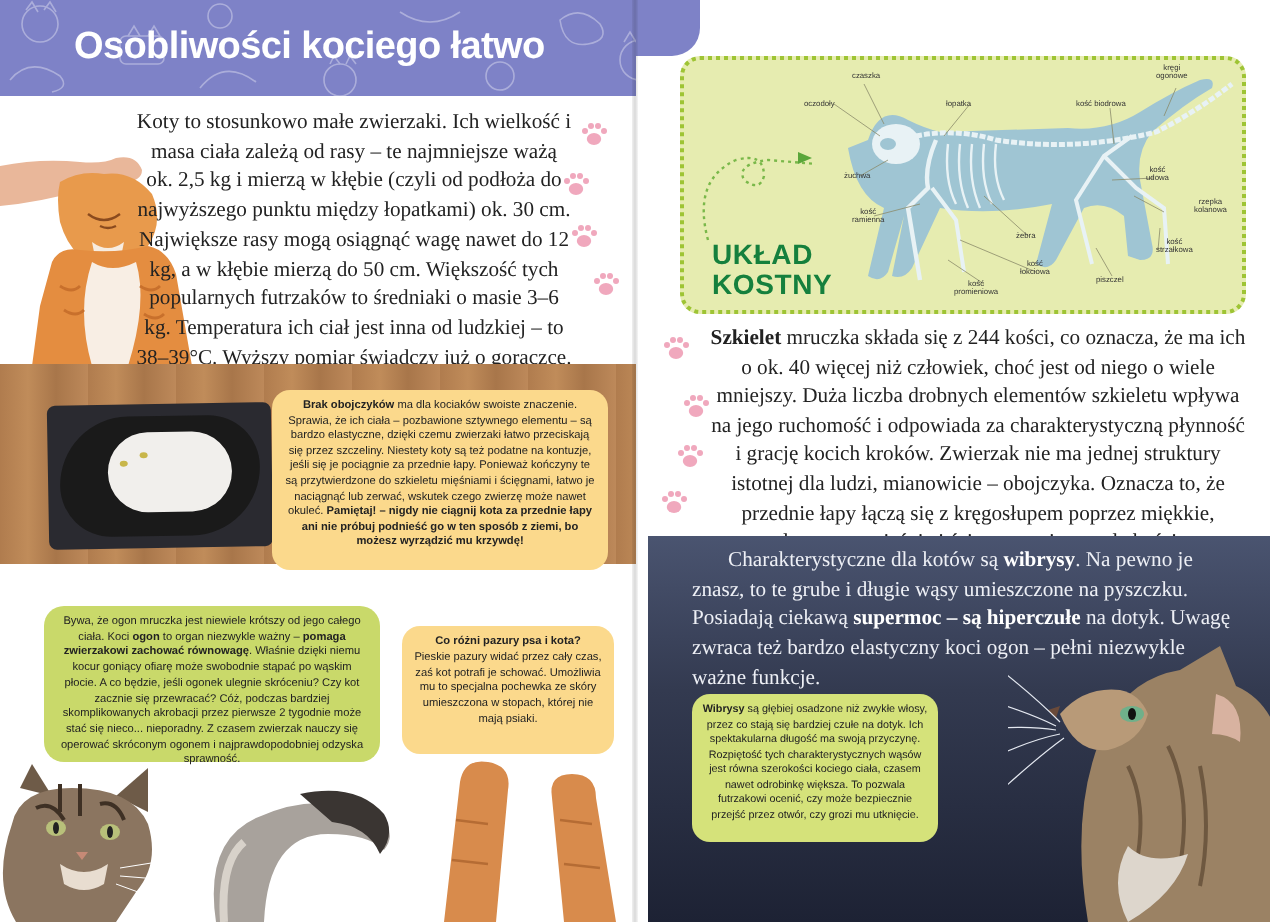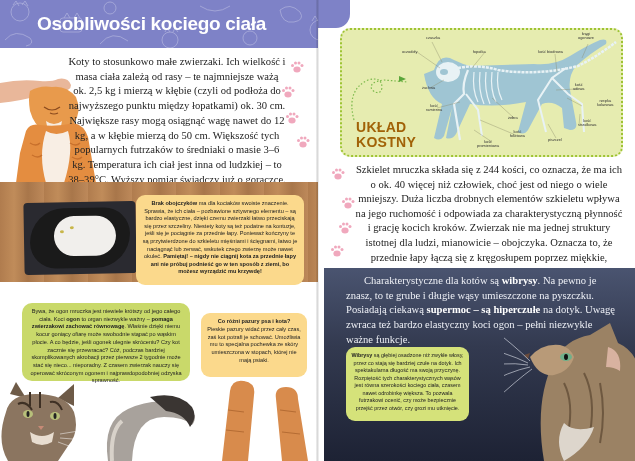--- a/index.html
+++ b/index.html
@@ -40,26 +40,26 @@
   .info-orange b { font-weight: bold; }
 
   .tabby-cat { position: absolute; left: 0; top: 382px; width: 85px; height: 79px; }
   .tail-photo { position: absolute; left: 100px; top: 393px; width: 100px; height: 68px; }
   .legs-photo { position: absolute; left: 204px; top: 380px; width: 112px; height: 81px; }
 
   
   .header-corner { position: absolute; left: 318px; top: 0; width: 32px; height: 28px; background: #7e82c7; border-bottom-right-radius: 14px; }
 
   .skeleton-panel { position: absolute; left: 340px; top: 28px; width: 283px; height: 129px; background: #e6ecb0; border: 2px dotted #9ec434; border-radius: 10px; }
-  .skeleton-title { position: absolute; left: 14px; top: 90px; font-family: "Liberation Sans", sans-serif; font-weight: bold; font-size: 14px; line-height: 15px; color: #a16207; letter-spacing: 0.3px; }
+  .skeleton-title { position: absolute; left: 14px; top: 90px; font-family: "Liberation Sans", sans-serif; font-weight: bold; font-size: 14px; line-height: 15px; color: #15803d; letter-spacing: 0.3px; }
   .skeleton-svg { position: absolute; left: 0; top: 0; }
   .bone-label { position: absolute; font-family: "Liberation Sans", sans-serif; font-size: 3.9px; line-height: 4.4px; color: #333; text-align: center; white-space: nowrap; }
 
   .skeleton-text { position: absolute; left: 355px; top: 163px; width: 268px; font-size: 10.6px; line-height: 14.6px; text-align: center; color: #222; }
-  .skeleton-text b { font-weight: normal; }
+  .skeleton-text b { font-weight: bold; }
 
   .dark-panel { position: absolute; left: 324px; top: 268px; width: 317px; height: 193px; background: linear-gradient(180deg, #4a5470 0%, #333a50 40%, #1d2234 100%); overflow: hidden; }
   .whisker-text { position: absolute; left: 22px; top: 6px; width: 270px; font-size: 10.6px; line-height: 14.7px; color: #eef0f6; text-align: left; }
   .whisker-text .indent { display: inline-block; width: 18px; }
   .whisker-text b { font-weight: bold; color: #fff; }
   .info-lime { position: absolute; left: 22px; top: 79px; width: 123px; height: 74px; background: #d5e27a; border-radius: 9px; padding: 5px 5px; font-family: "Liberation Sans", sans-serif; font-size: 5.4px; line-height: 7.5px; text-align: center; color: #222; }
   .info-lime b { font-weight: bold; }
   .cat-whiskers { position: absolute; left: 180px; top: 55px; width: 137px; height: 138px; }
 </style>
 </head>
@@ -80,21 +80,21 @@
         <circle cx="170" cy="40" r="8"></circle>
           <path d="M165 32 l2 -4 l3 4 M173 32 l2 -4 l3 4"></path>
         <path d="M200 6 q15 10 30 0"></path>
           <circle cx="250" cy="38" r="7"></circle>
         <path d="M280 10 q10 -8 20 2 q5 8 -6 10 q-12 2 -14 -12z"></path>
         <circle cx="320" cy="30" r="10"></circle>
           <path d="M312 21 l3 -5 l3 5 M322 21 l3 -5 l3 5"></path>
         <path d="M330 4 q8 6 16 0"></path>
       </g>
     </svg>
-    <div class="header-title">Osobliwości kociego ciała</div>
+    <div class="header-title">Osobliwości kociego łatwo</div>
   </div>
 
   <svg class="cat-photo-ginger" viewBox="0 0 105 110">
     <path d="M0 10 q20 -4 40 -2 q12 1 18 -2 q10 -2 13 6 q0 6 -10 6 l-20 4 q-20 6 -41 8z" fill="#e9b79a"></path>
     <path d="M30 18 q10 -6 22 -4 q14 -2 24 10 q6 14 -2 26 q-6 8 -14 10 q-8 2 -16 -2 q-10 -6 -14 -20 q-2 -12 0 -20z" fill="#e89a4c"></path>
     <path d="M44 34 q8 6 16 0 M50 40 q4 2 8 0" stroke="#8a4a1e" stroke-width="1.2" fill="none"></path>
     <path d="M46 48 q8 6 16 0 l-2 10 q-6 3 -12 0z" fill="#f7ece0"></path>
     <path d="M26 58 q4 -8 14 -6 q18 2 34 -2 q10 2 14 14 l8 46 h-80 l4 -30z" fill="#e48d40"></path>
     <path d="M46 58 q10 6 22 0 q6 20 -4 52 h-18 q-8 -28 0 -52z" fill="#f8eee4"></path>
     <path d="M30 70 q6 4 10 0 M32 82 q6 4 10 0 M70 70 q6 4 10 0 M72 84 q6 4 10 0" stroke="#c8702c" stroke-width="1.4" fill="none"></path>

